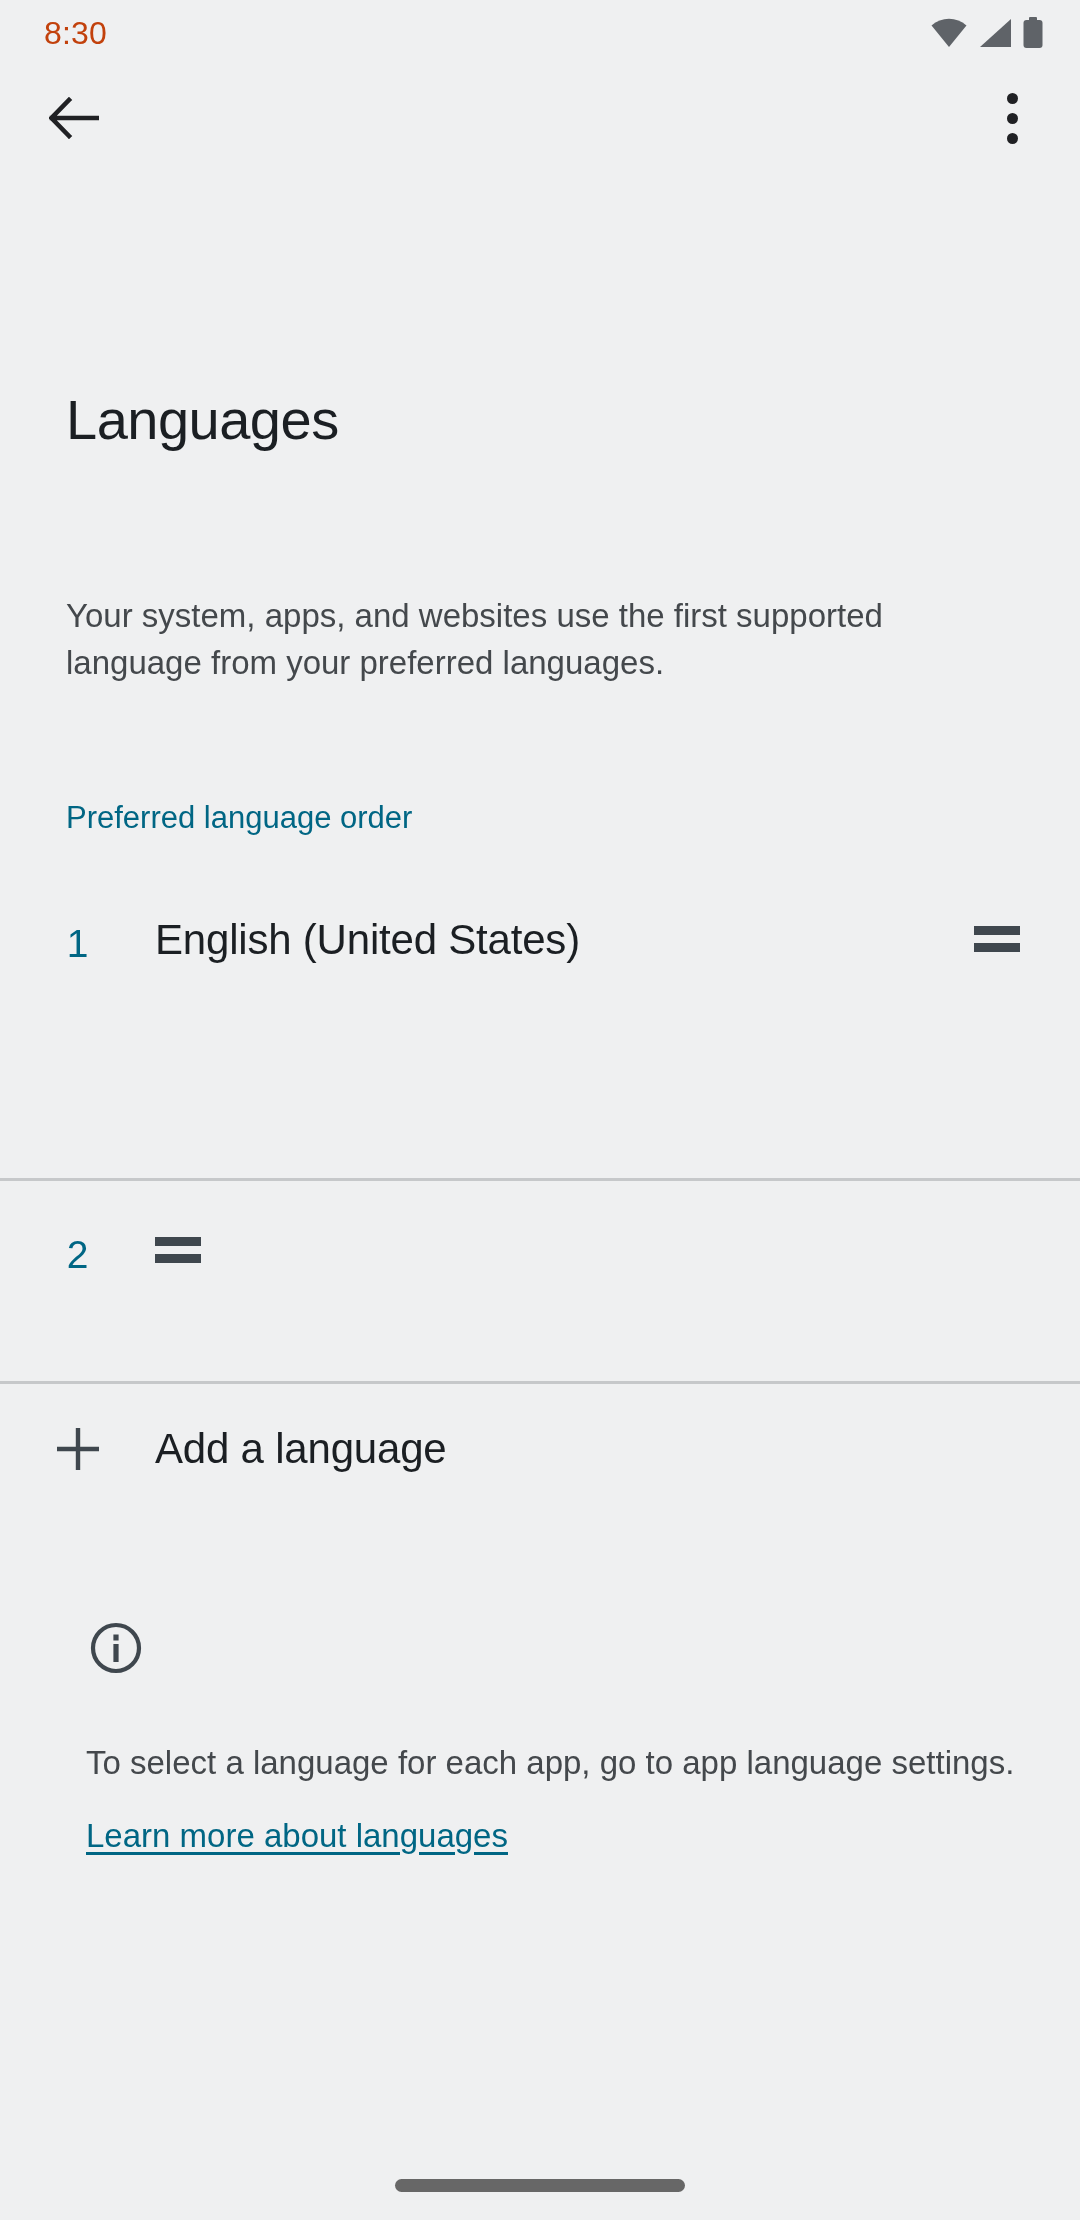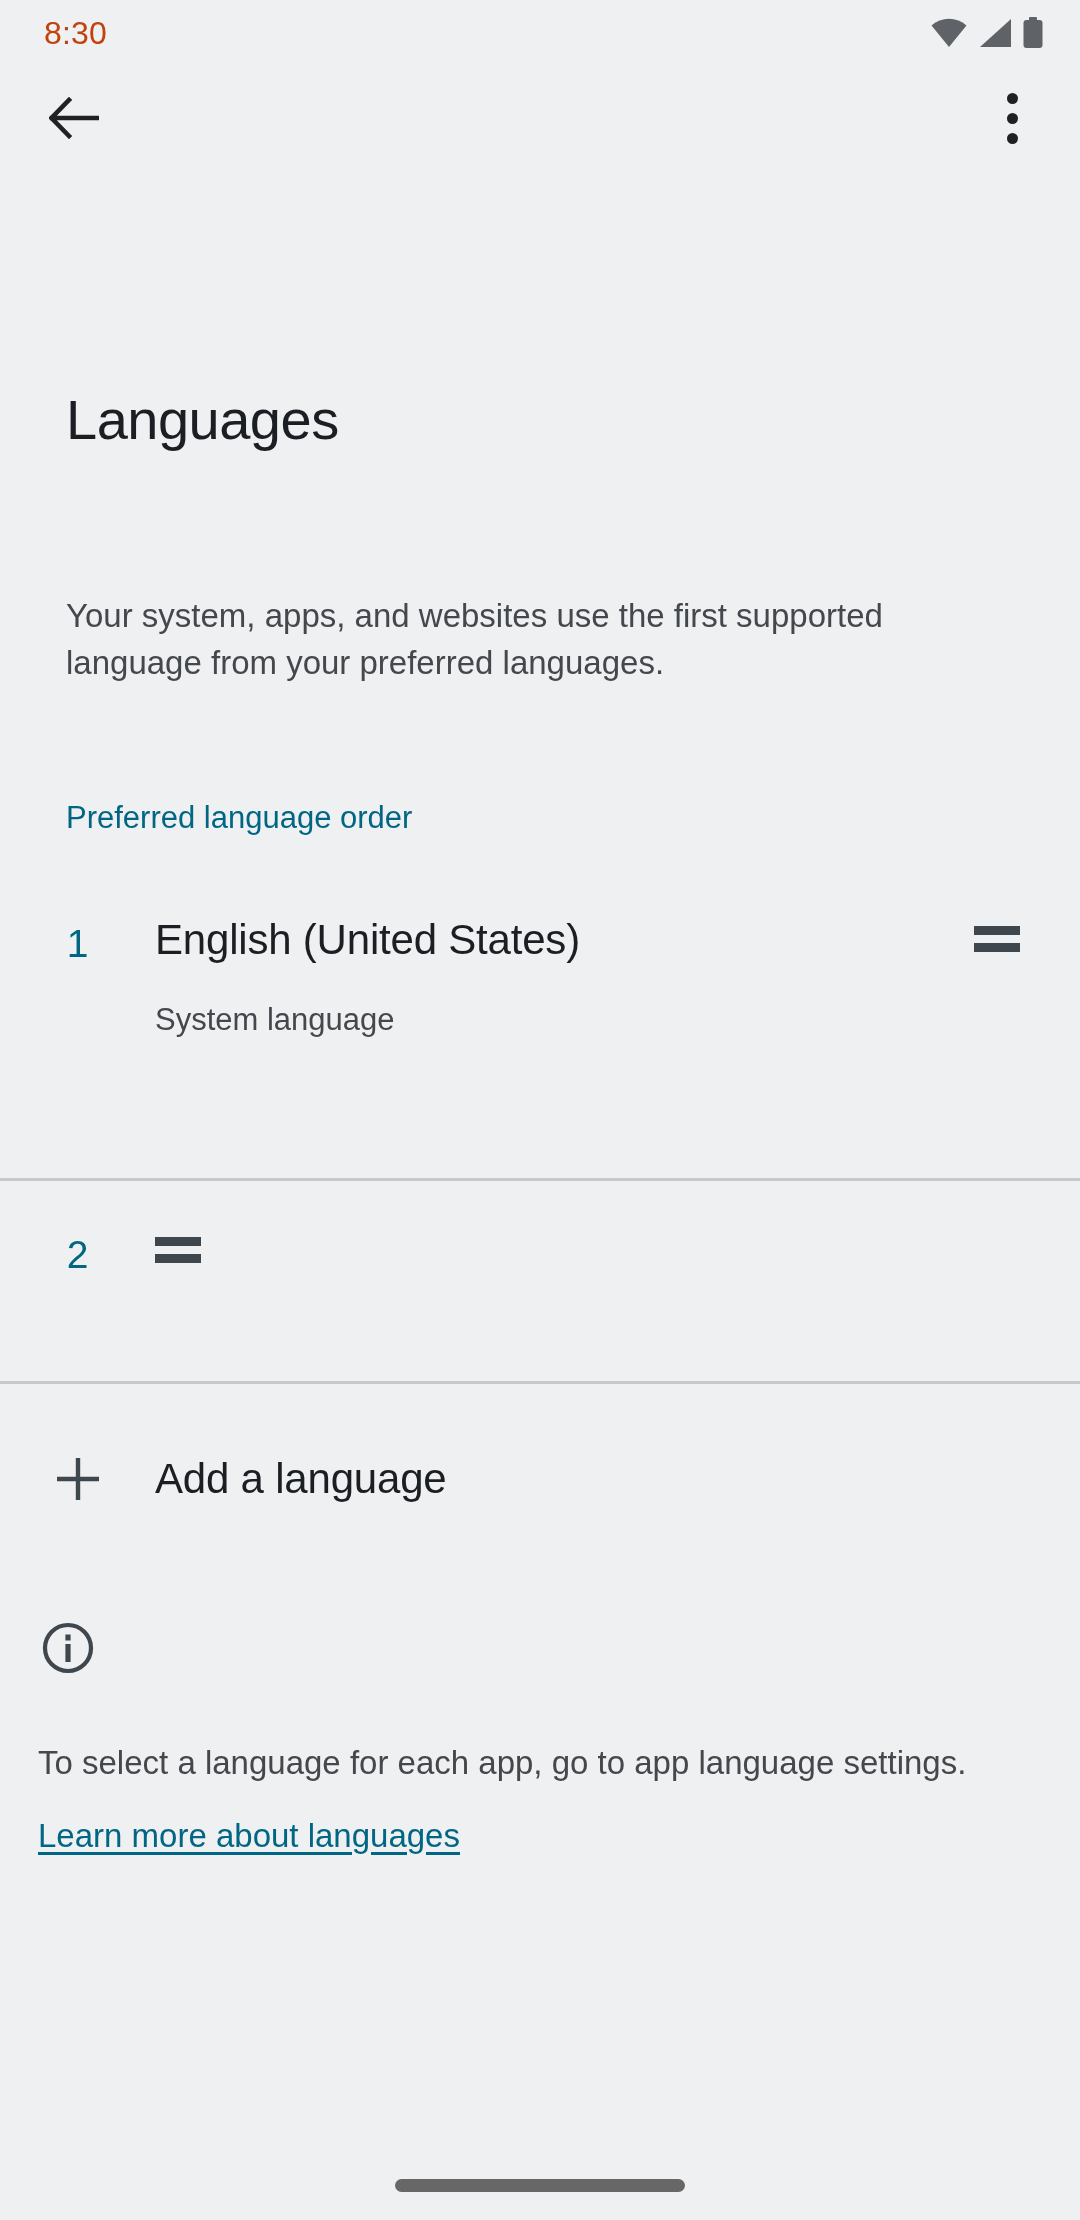--- a/index.html
+++ b/index.html
@@ -180,21 +180,21 @@
   .drag-handle span {
     display: block;
     width: 46px;
     height: 9px;
     background: #3f474e;
   }
 
   
   .add-row {
     position: absolute;
-    top: 1411px;
+    top: 1381px;
     left: 0;
     width: 1080px;
     height: 136px;
     display: flex;
     align-items: center;
     text-align: center;
   }
   .add-icon {
     width: 155px;
     flex: 0 0 155px;
@@ -209,21 +209,21 @@
     color: #1b1f23;
     letter-spacing: -0.2px;
   }
 
   
   .footer-block {
     position: absolute;
     top: 1620px;
     left: 0;
     width: 1080px;
-    padding: 0 38px;
+    padding: 0 86px;
   }
   .info-icon {
     width: 56px;
     height: 56px;
     margin-left: 2px;
   }
   .info-icon svg { display: block; }
 
   .footer-text {
     margin-top: 63px;
@@ -299,21 +299,20 @@
 <p class="intro-text">Your system, apps, and websites use the first supported language from your preferred languages.</p>
 
 <div class="section-header">Preferred language order</div>
 
 <div class="lang-list">
 
   <div class="lang-row with-sub">
     <div class="lang-index">1</div>
     <div class="lang-body">
       <div class="lang-name">English (United States)</div>
-      <div class="lang-sub">System language</div>
     </div>
     <div class="drag-handle">
       <span></span>
       <span></span>
     </div>
   </div>
 
   <div class="divider"></div>
 
   <div class="lang-row plain">

